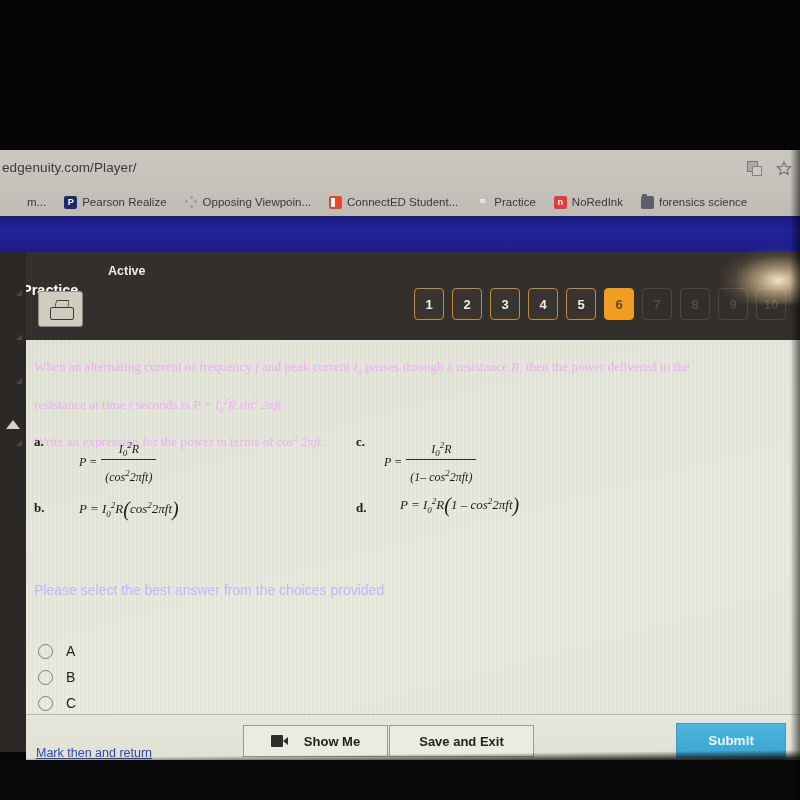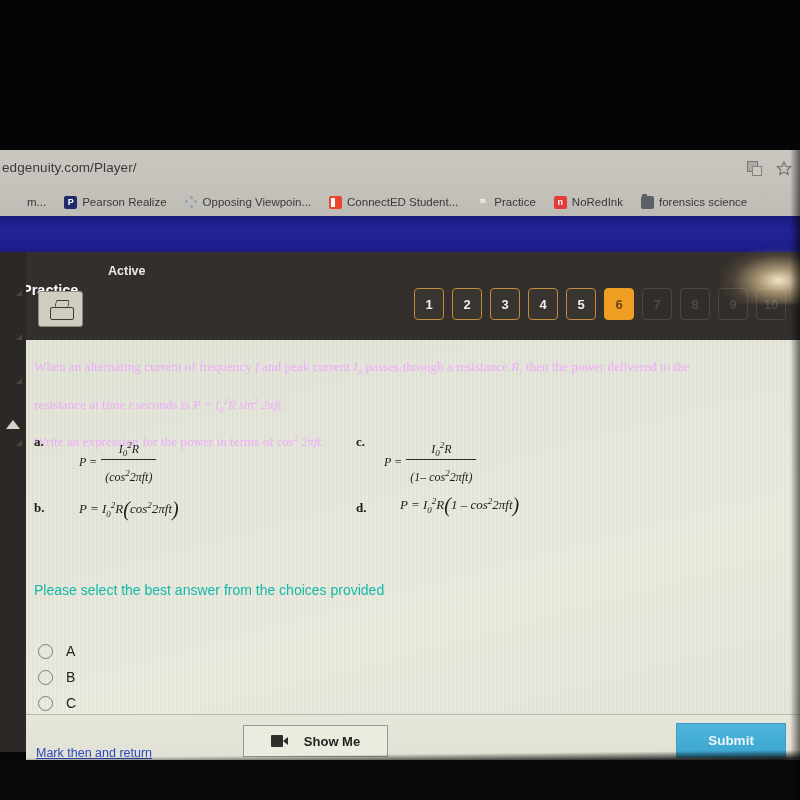--- a/index.html
+++ b/index.html
@@ -88,21 +88,21 @@
   sub{font-size:9px;} sup{font-size:9px;}
 
   .choices{position:absolute;left:34px;top:430px;width:740px;height:110px;}
   .ch{position:absolute;font-family:"Liberation Serif", serif;color:#1c1c1a;}
   .chl{font-weight:bold;font-size:13px;}
   .frac{display:inline-block;vertical-align:middle;text-align:center;}
   .frac .num{display:block;font-size:12px;padding:0 6px 1px;}
   .frac .den{display:block;font-size:12px;border-top:1.2px solid #2a2a28;padding:8px 4px 0;}
   .paren{font-size:20px;vertical-align:-3px;font-family:"Liberation Serif", serif;}
 
-  .prompt{position:absolute;left:34px;top:582px;font-size:14px;color:#14b8a6;}
+  .prompt{position:absolute;left:34px;top:582px;font-size:14px;color:#c4b5fd;}
 
   .radios{position:absolute;left:38px;top:638px;}
   .radio-row{display:flex;align-items:center;gap:13px;height:26px;}
   .radio{width:13px;height:13px;border:1.6px solid #7b7d78;border-radius:50%;background:transparent;}
   .radio-lbl{font-size:14px;color:#222;}
 
   
   .actionbar{position:absolute;left:26px;top:714px;width:774px;height:46px;
      background:linear-gradient(180deg,#e6e6da 0%,#e0e0d4 100%);border-top:1px solid #b9b9ae;}
   .marklink{position:absolute;left:36px;top:746px;font-size:12.5px;color:#2a49b8;
@@ -300,20 +300,23 @@
   <a class="marklink" href="#">Mark then and return</a>
 
   <div class="btn btn-show">
     <span class="cam">
       <span class="bx"></span>
         <span class="ln"></span>
     </span>
     <span>Show Me</span>
   </div>
 
+  <div class="btn btn-save">
+    <span>Save and Exit</span>
+  </div>
 
 
   <div class="btn-submit">
     <span>Submit</span>
   </div>
 
   <div class="bezel-bot"></div>
   <div class="bezel-right"></div>
 </div>
 

